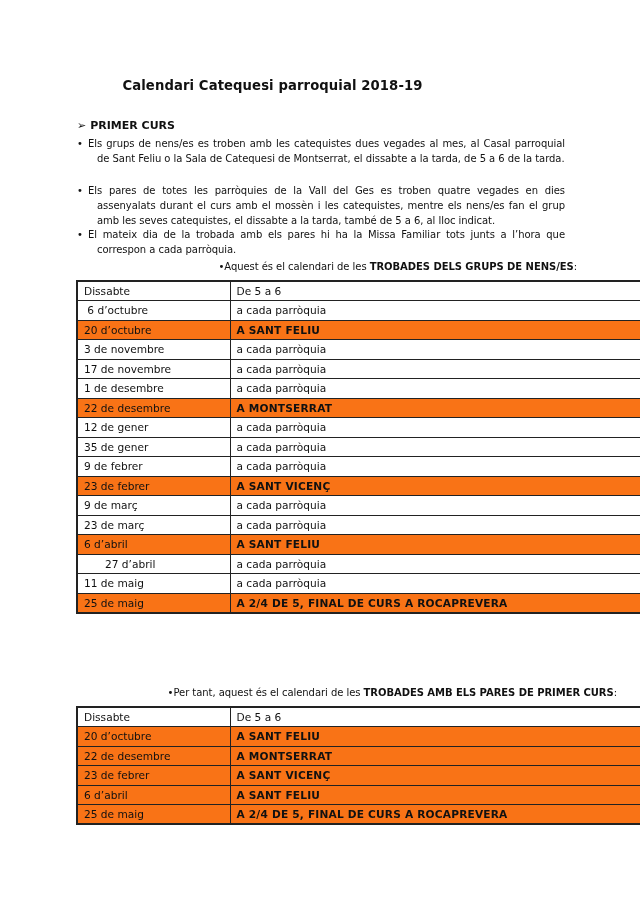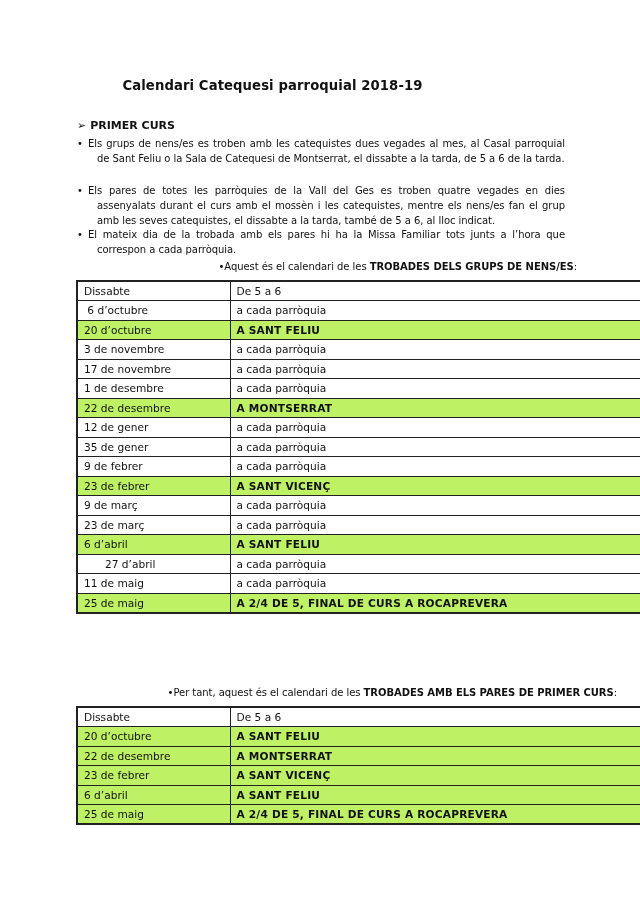--- a/index.html
+++ b/index.html
@@ -29,21 +29,21 @@
   table.cal {
     position: absolute; left: 76px; width: 584px;
     border-collapse: collapse; font-size: 10.6px;
     border: 2px solid #222;
   }
   table.cal td {
     border: 1.5px solid #222; height: 19.5px; padding: 0 0 0 6px;
     vertical-align: middle; box-sizing: border-box;
   }
   table.cal td.date { width: 153px; }
-  table.cal tr.shaded td { background: #bef264; }
+  table.cal tr.shaded td { background: #f97316; }
   table.cal td.strong { font-weight: bold; letter-spacing: 0.2px; }
   #t1 { top: 280px; }
   #t2 { top: 706px; }
 </style>
 </head>
 <body>
 
 <div class="page">
 
   <div class="title">Calendari Catequesi parroquial 2018-19</div>

